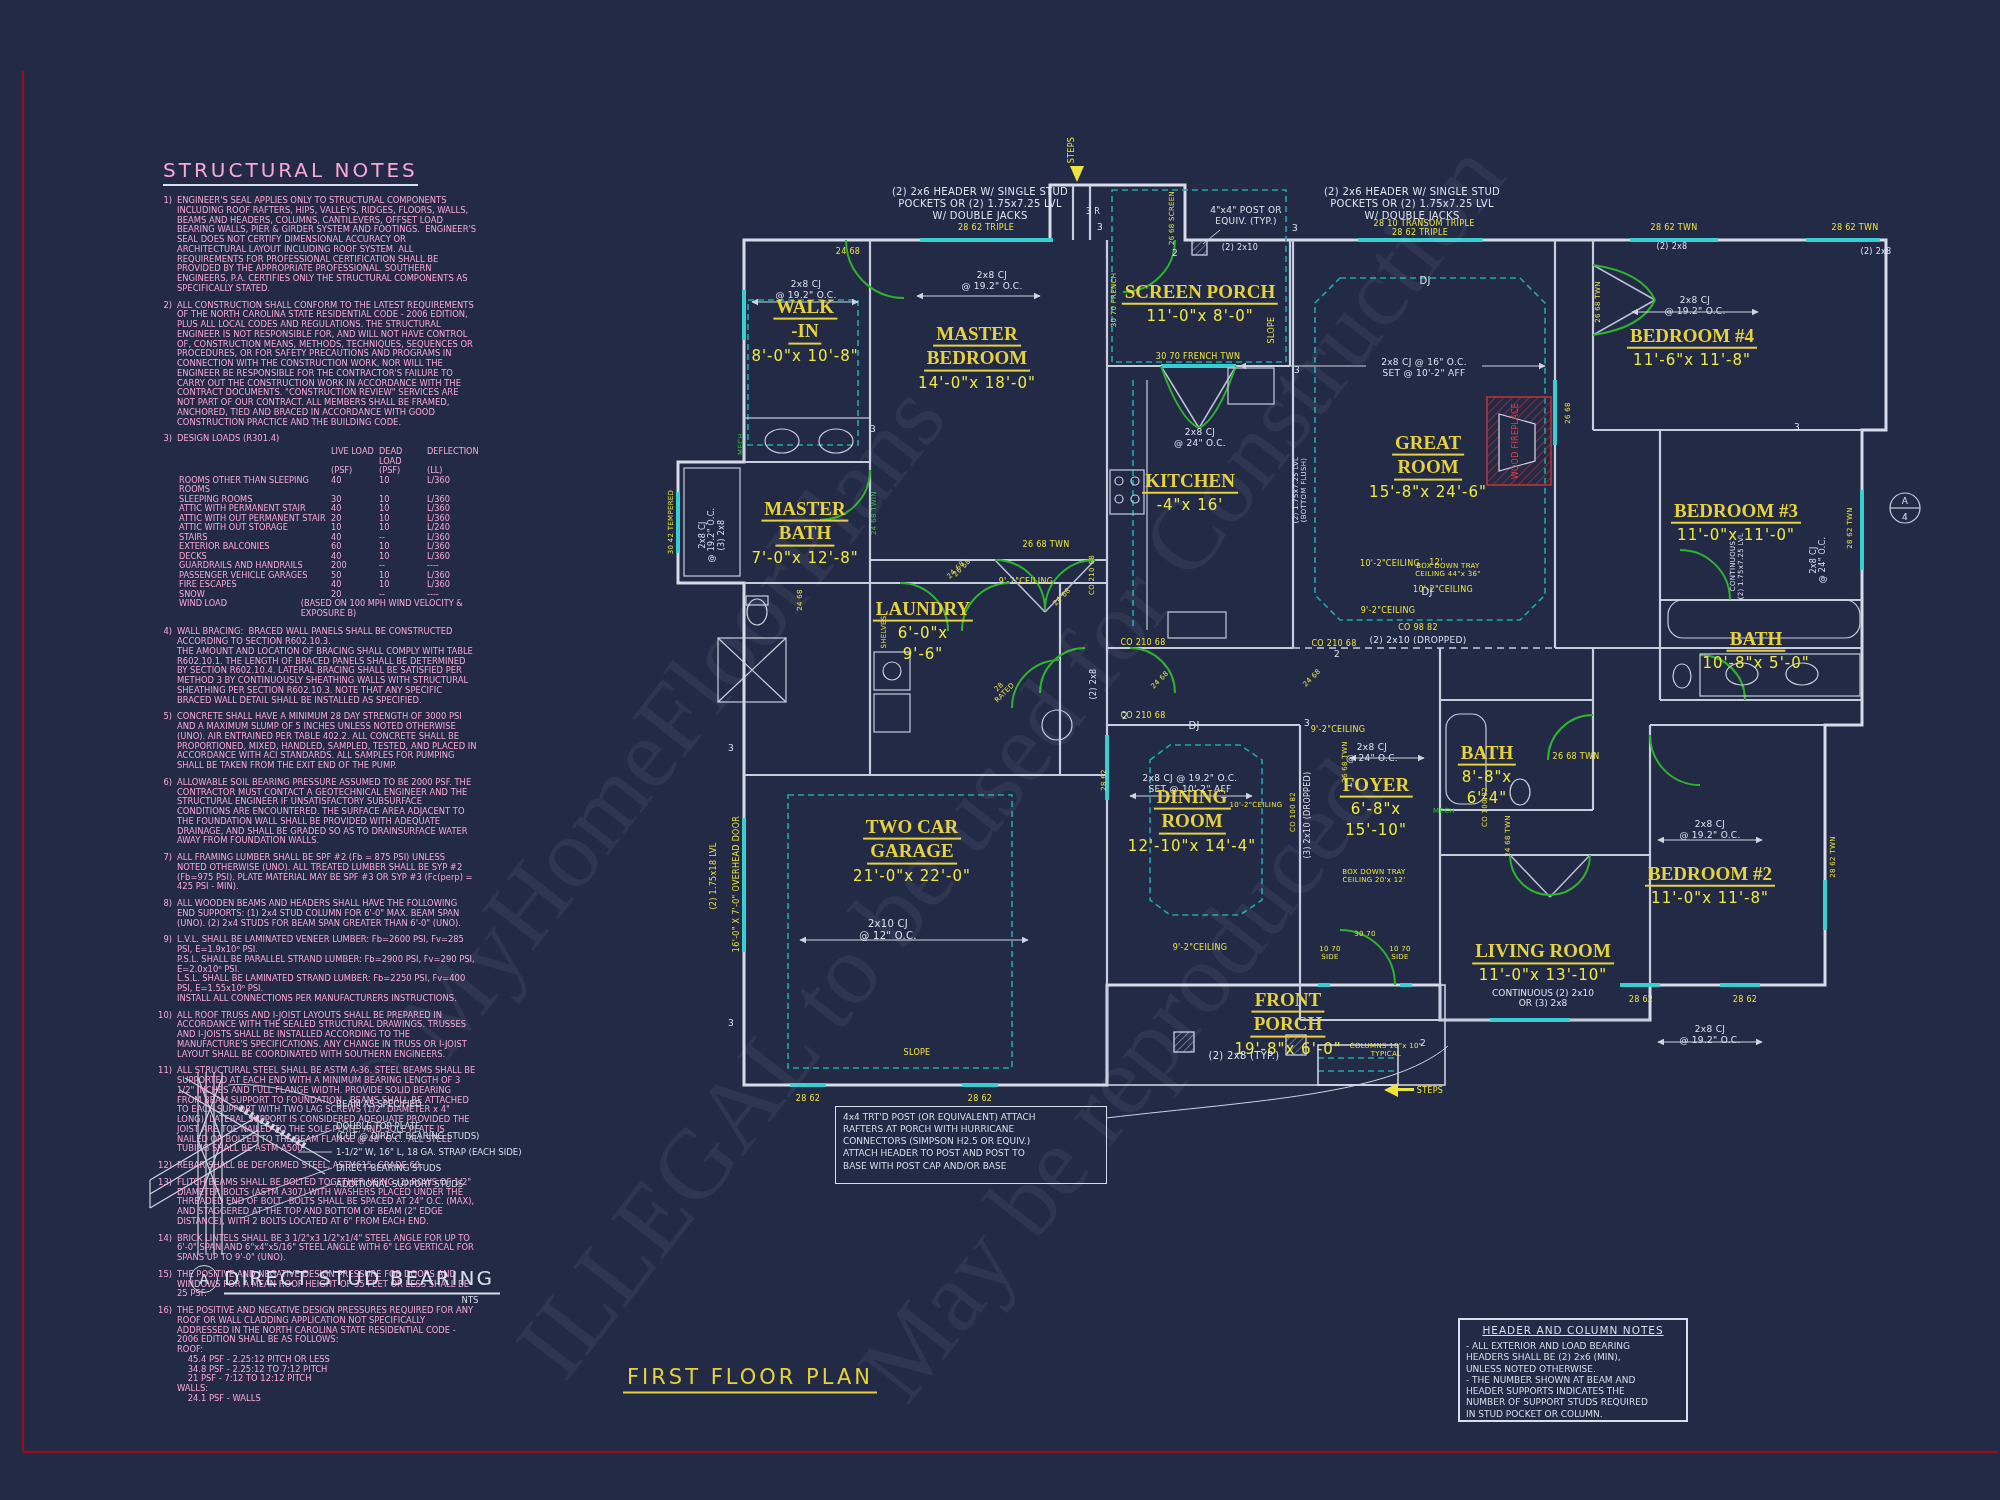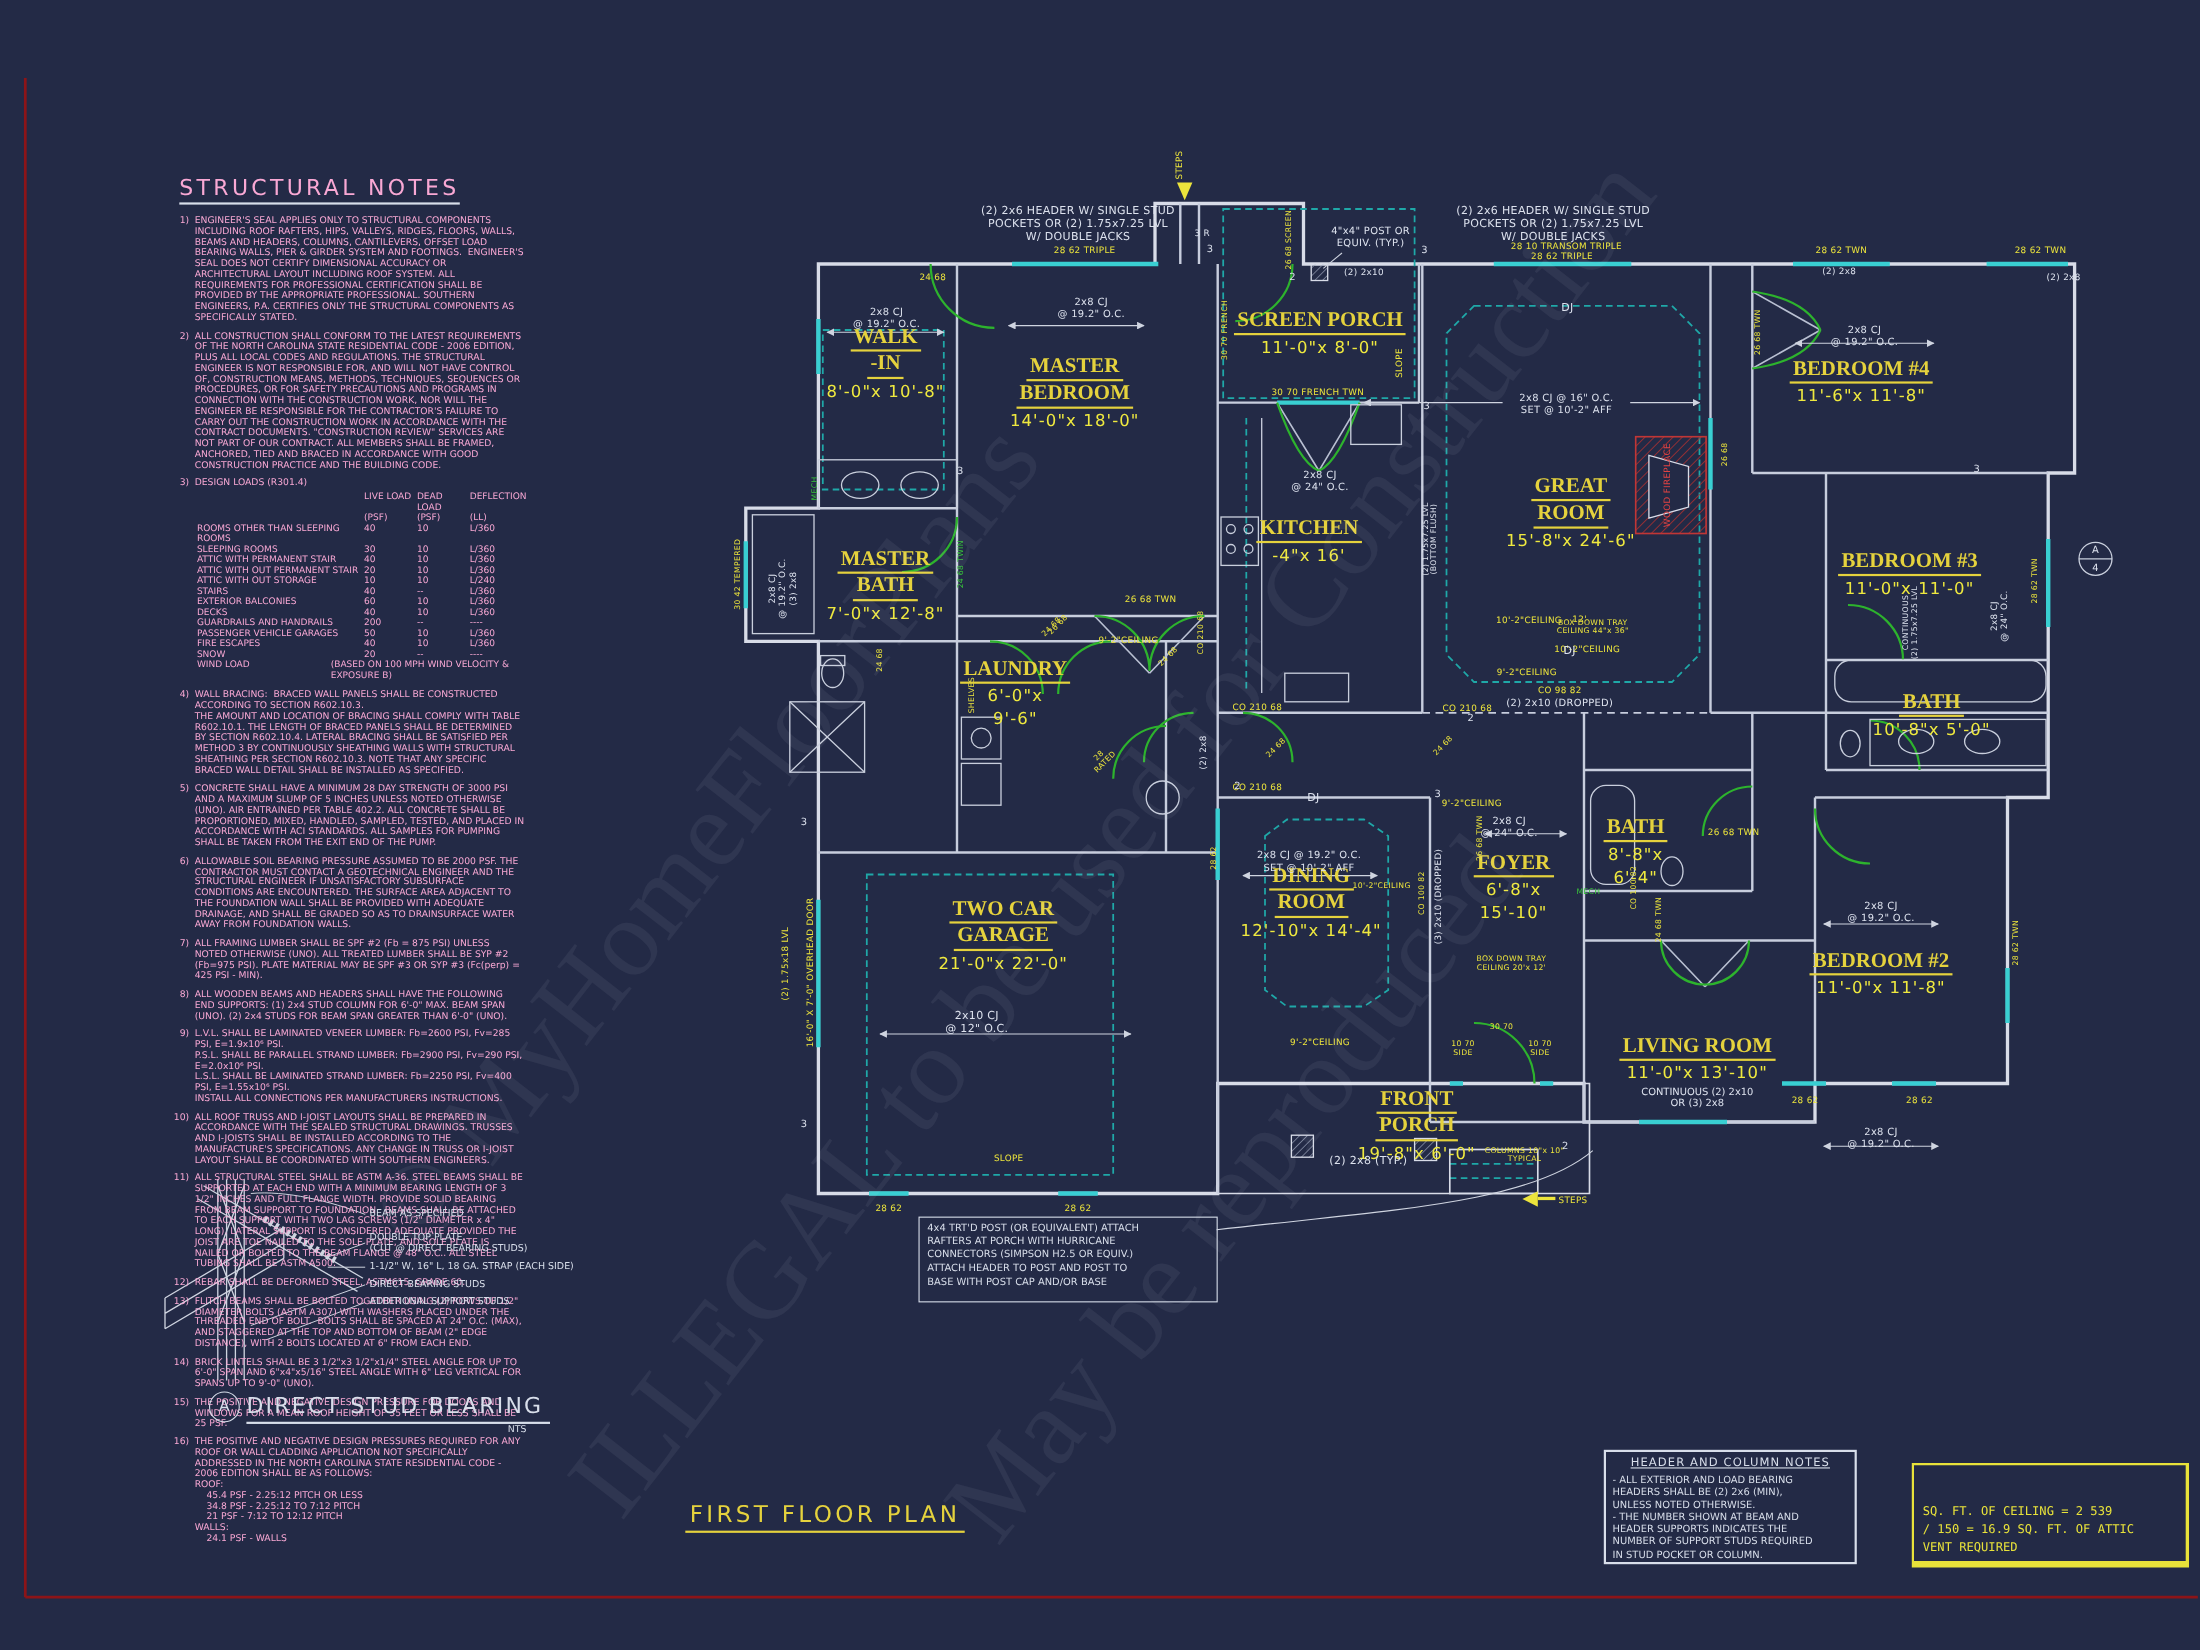--- a/index.html
+++ b/index.html
@@ -642,25 +642,20 @@
         <div>- ALL EXTERIOR AND LOAD BEARING</div>
         <div>HEADERS SHALL BE (2) 2x6 (MIN),</div>
         <div>UNLESS NOTED OTHERWISE.</div>
         <div>- THE NUMBER SHOWN AT BEAM AND</div>
         <div>HEADER SUPPORTS INDICATES THE</div>
         <div>NUMBER OF SUPPORT STUDS REQUIRED</div>
         <div>IN STUD POCKET OR COLUMN.</div>
       </div>
   </div>
 
-  <div class="sqftbox">
-      <div>SQ. FT. OF CEILING = 2 539</div>
-      <div>/ 150 = 16.9 SQ. FT. OF ATTIC</div>
-      <div> VENT REQUIRED</div>
-    </div>
 
   <div class="postbox">
       <div>4x4 TRT'D POST (OR EQUIVALENT) ATTACH</div>
       <div>RAFTERS AT PORCH WITH HURRICANE</div>
       <div>CONNECTORS (SIMPSON H2.5 OR EQUIV.)</div>
       <div>ATTACH HEADER TO POST AND POST TO</div>
       <div>BASE WITH POST CAP AND/OR BASE</div>
     </div>
 
 </div>

